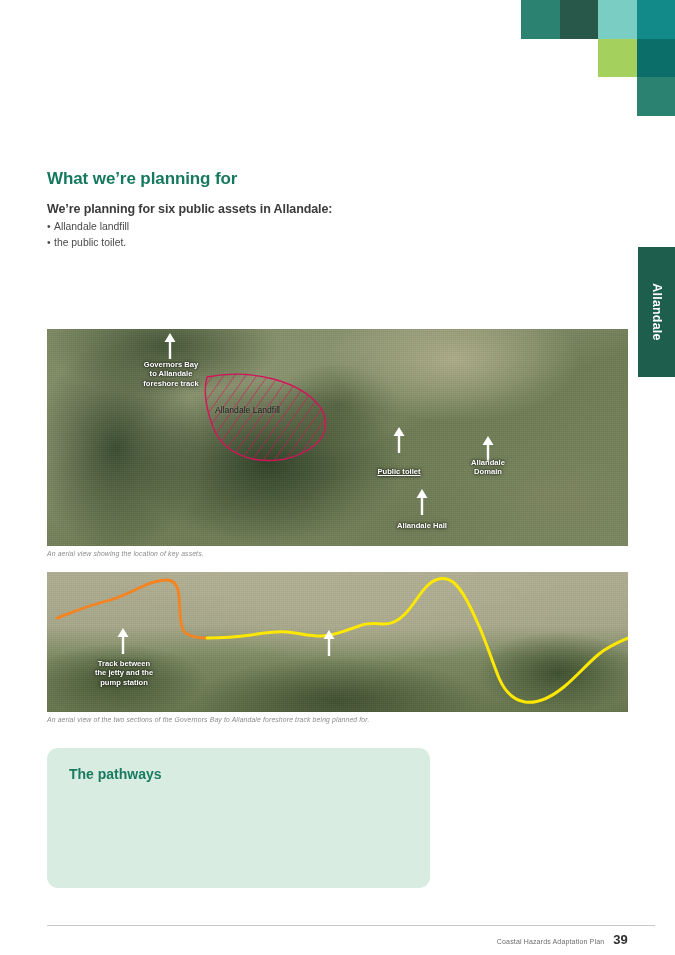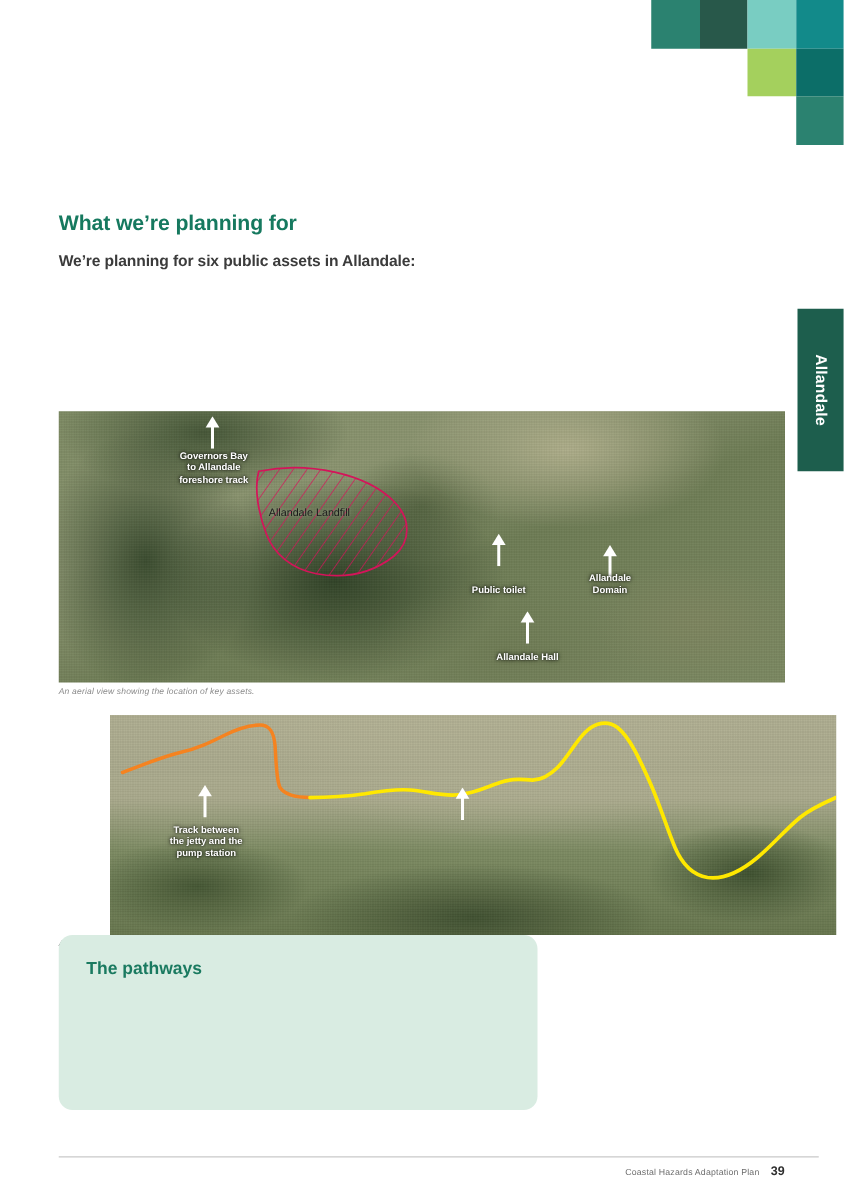--- a/index.html
+++ b/index.html
@@ -101,21 +101,21 @@
   .pathways-p{color:#3d3d3d;font-size:10.2px;line-height:15.2px;margin:0 0 10px 0;}
 
   
   .footer-rule{
     position:absolute;left:47px;top:925px;width:608px;height:1px;background:#c9c9c9;
   }
   .footer-text{
     position:absolute;top:932px;right:47px;
     color:#6d6d6d;font-size:7px;letter-spacing:.15px;white-space:nowrap;
   }
-  .footer-page{color:#2f2f2f;font-size:10px;font-weight:bold;margin-left:9px;margin-top:15px;}
+  .footer-page{color:#2f2f2f;font-size:13px;font-weight:bold;margin-left:9px;margin-top:15px;}
 </style>
 </head>
 <body>
 
 <div class="deco-grid">
   <div class="deco-sq" style="left:0px;top:0px;background:#2b8270;"></div>
   <div class="deco-sq" style="left:38.5px;top:0px;background:#28584a;"></div>
   <div class="deco-sq" style="left:77px;top:0px;background:#79cdc2;"></div>
   <div class="deco-sq" style="left:115.5px;top:0px;background:#128a8a;"></div>
   <div class="deco-sq" style="left:77px;top:38.5px;background:#a4d05d;"></div>
@@ -124,20 +124,22 @@
 </div>
 
 <div class="side-tab">
   <span class="side-tab-label">Allandale</span>
 </div>
 
 <h1 class="h1">What we’re planning for</h1>
 <h2 class="h2">We’re planning for six public assets in Allandale:</h2>
 
 <div class="bullets">
+  <div class="bullet"><span class="dot">•</span><span>Allandale landfill</span></div>
+  <div class="bullet"><span class="dot">•</span><span>the public toilet.</span></div>
 </div>
 
 <div class="figure" style="left:47px;top:329px;width:621px;">
   <div class="fig-img aerial1" style="width:581px;height:217px;">
     <div class="grain"></div>
 
     <svg width="581" height="217" viewBox="0 0 581 217" style="position:absolute;left:0;top:0;">
       <defs>
         <pattern id="hatch" width="9" height="9" patternTransform="rotate(35)" patternUnits="userSpaceOnUse">
           <line x1="0" y1="0" x2="0" y2="9" stroke="#d4145a" stroke-width="1.1"></line>
@@ -163,40 +165,40 @@
     <div class="map-label" style="left:76px;top:31px;width:96px;">Governors Bay
 to Allandale
 foreshore track</div>
 
     <div class="map-label-dark" style="left:168px;top:76px;">Allandale Landfill</div>
 
     <svg class="arrow" style="left:345px;top:98px;" width="14" height="26" viewBox="0 0 14 26">
       <line x1="7" y1="26" x2="7" y2="6" stroke="#fff" stroke-width="2.4"></line>
       <polygon points="7,0 12.5,9 1.5,9" fill="#fff"></polygon>
     </svg>
-    <div class="map-label" style="left:312px;top:138px;width:80px;">Public toilet</div>
+    <div class="map-label" style="left:312px;top:138px;width:80px;text-decoration:underline;">Public toilet</div>
 
     <svg class="arrow" style="left:434px;top:107px;" width="14" height="26" viewBox="0 0 14 26">
       <line x1="7" y1="26" x2="7" y2="6" stroke="#fff" stroke-width="2.4"></line>
       <polygon points="7,0 12.5,9 1.5,9" fill="#fff"></polygon>
     </svg>
     <div class="map-label" style="left:400px;top:129px;width:82px;">Allandale
 Domain</div>
 
     <svg class="arrow" style="left:368px;top:160px;" width="14" height="26" viewBox="0 0 14 26">
       <line x1="7" y1="26" x2="7" y2="6" stroke="#fff" stroke-width="2.4"></line>
       <polygon points="7,0 12.5,9 1.5,9" fill="#fff"></polygon>
     </svg>
     <div class="map-label" style="left:333px;top:192px;width:84px;">Allandale Hall</div>
   </div>
   <div class="caption">An aerial view showing the location of key assets.</div>
 </div>
 
 <div class="figure" style="left:47px;top:572px;width:581px;">
-  <div class="fig-img aerial2" style="width:581px;height:176px;margin-left:41px;">
+  <div class="fig-img aerial2" style="width:581px;height:140px;">
     <div class="grain"></div>
 
     <svg width="581" height="140" viewBox="0 0 581 140" style="position:absolute;left:0;top:0;">
       <path d="M10 46 C 26 40, 40 34, 56 30 C 70 27, 80 22, 92 16
                C 104 10, 112 8, 120 8 C 128 8, 131 14, 132 24
                C 133 38, 133 52, 136 58 C 140 64, 150 66, 160 66" fill="none" stroke="#f58320" stroke-width="2.8" stroke-linecap="round" stroke-linejoin="round"></path>
       <path d="M160 66 C 176 66, 190 65, 204 63 C 216 61, 228 59, 240 60
                C 252 61, 262 64, 274 64 C 288 64, 300 58, 312 54
                C 322 50, 330 52, 338 52 C 346 52, 352 48, 358 42
                C 366 34, 372 22, 380 14 C 388 6, 398 4, 406 10

